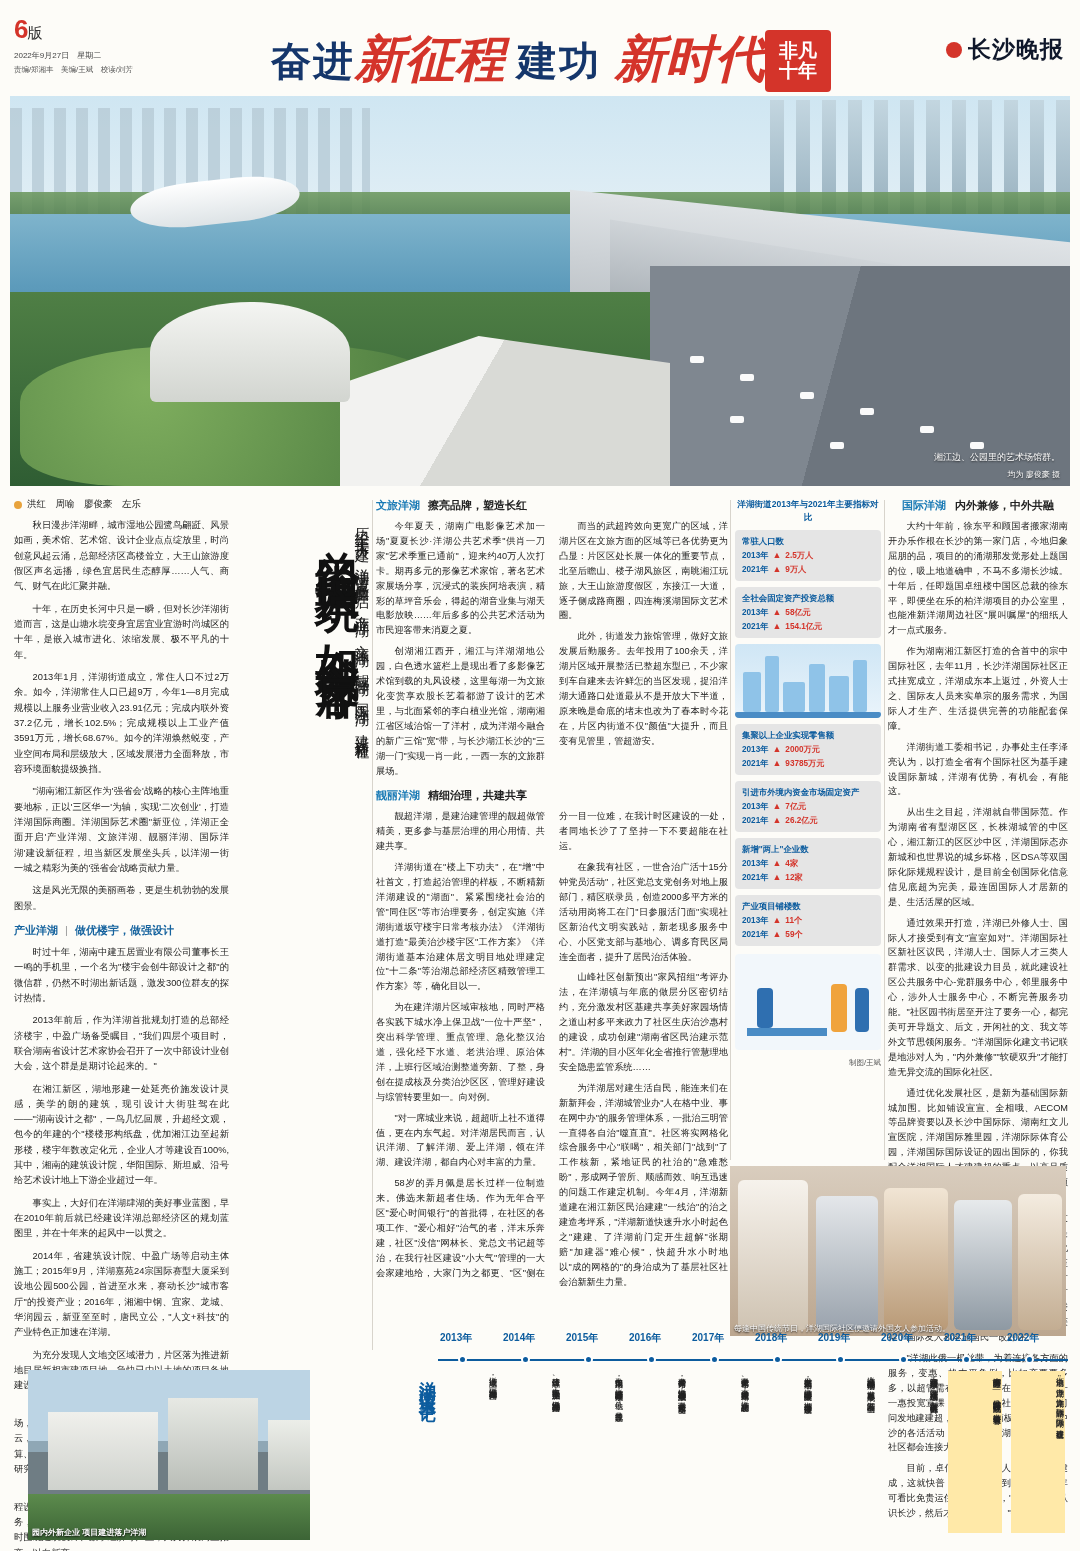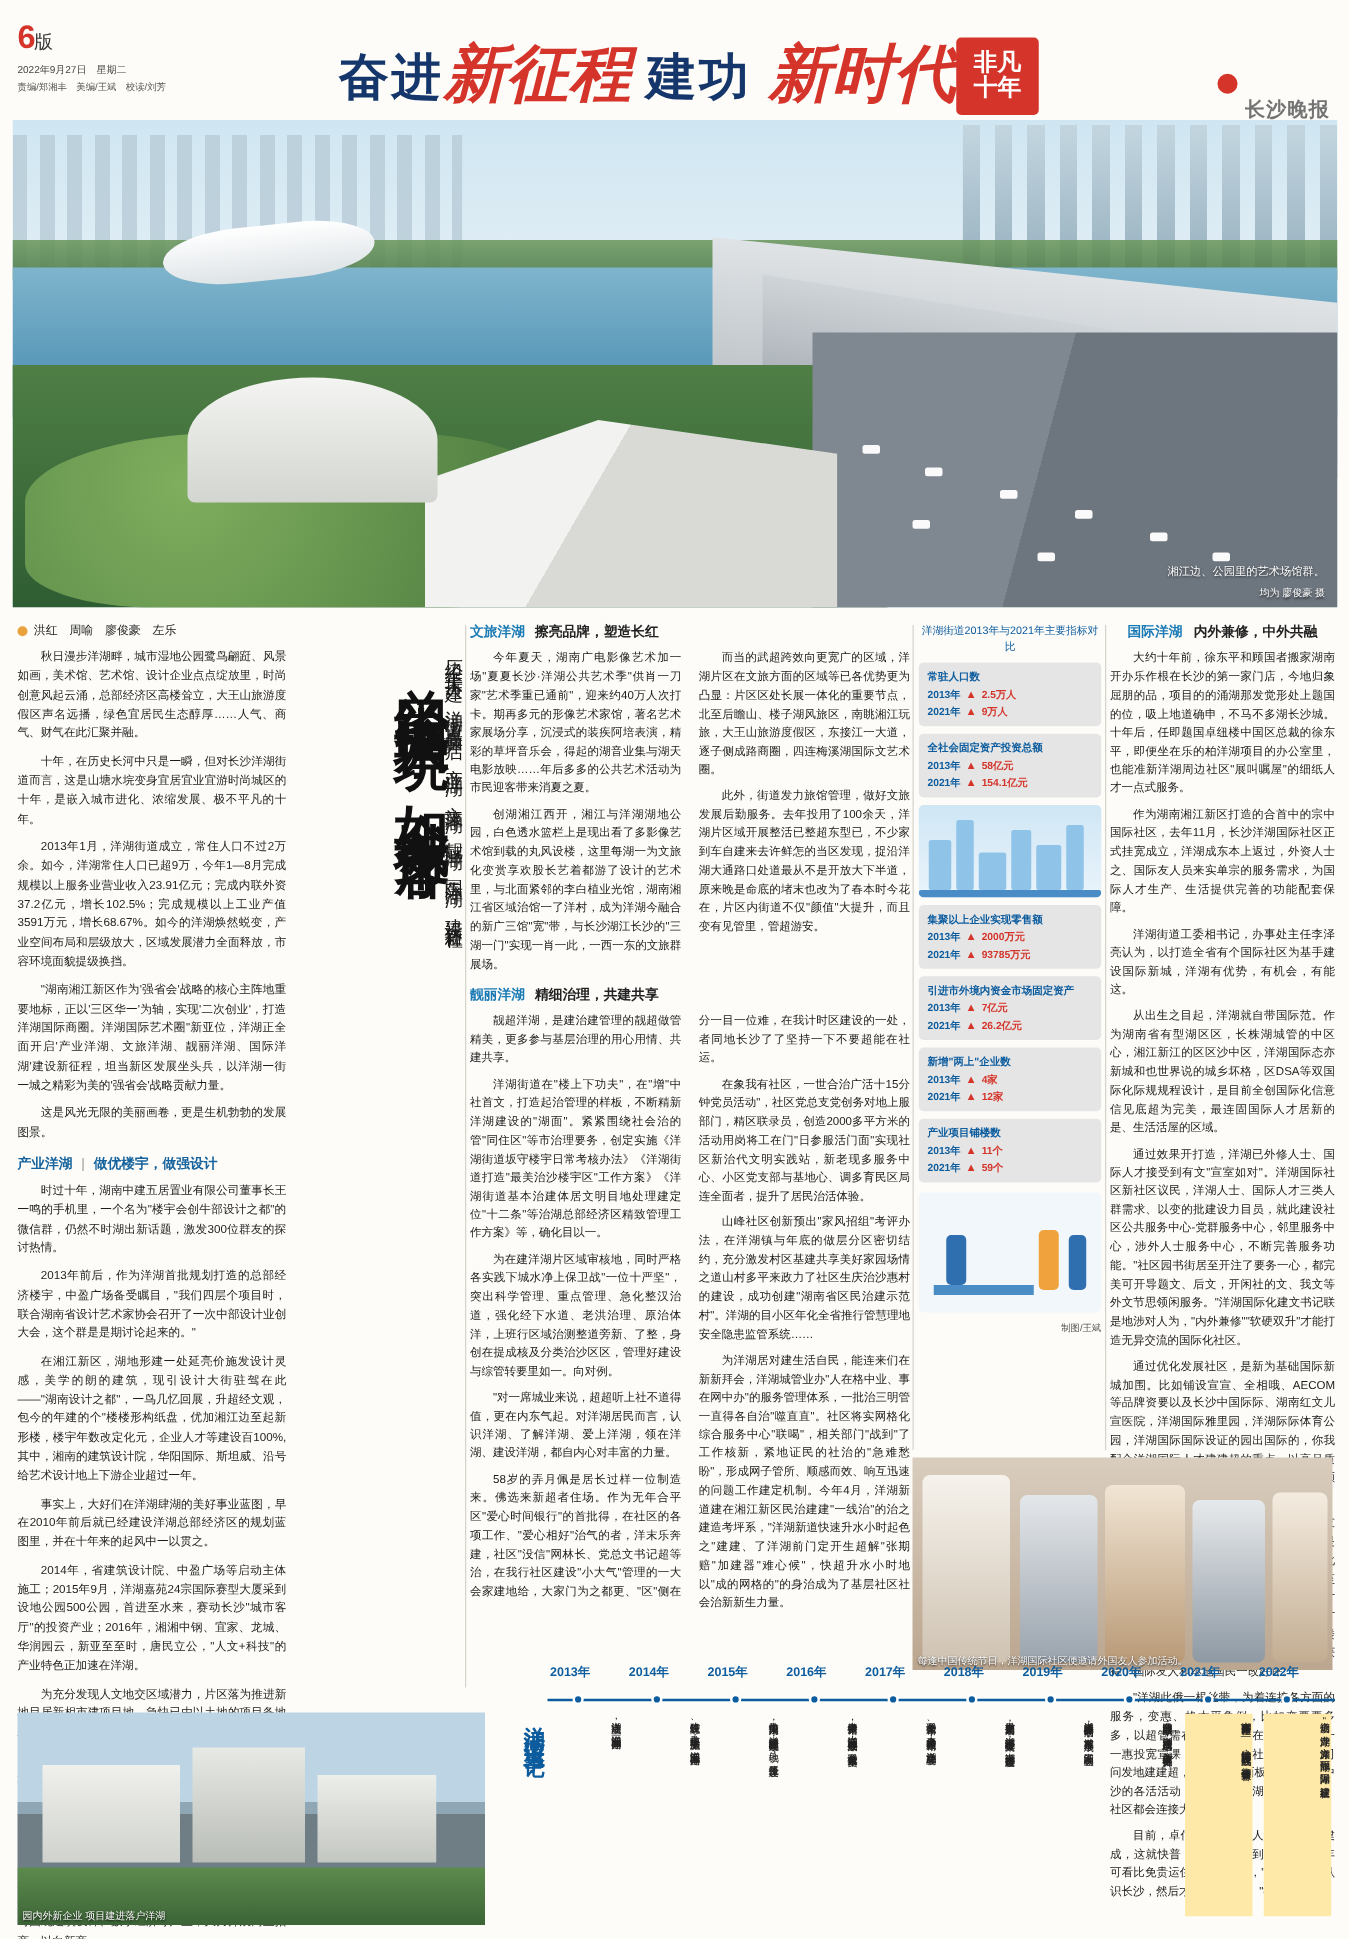--- a/index.html
+++ b/index.html
@@ -25,21 +25,21 @@
   .banner { position:absolute; left:255px; top:26px; width:620px; height:72px; }
   .banner .b1 { position:absolute; left:16px; top:8px; font-size:40px; font-weight:bold; color:#15366b; letter-spacing:2px; }
   .banner .b2 { position:absolute; left:100px; top:0px; font-size:50px; font-weight:bold; color:#d4342a; font-family:"Liberation Serif", serif; font-style:italic; }
   .banner .b3 { position:absolute; left:262px; top:8px; font-size:40px; font-weight:bold; color:#15366b; letter-spacing:2px; }
   .banner .b4 { position:absolute; left:360px; top:0px; font-size:50px; font-weight:bold; color:#d4342a; font-family:"Liberation Serif", serif; font-style:italic; }
   .stamp { position:absolute; left:510px; top:4px; width:66px; height:62px; background:#d4342a; color:#fff; border-radius:4px;
            display:flex; flex-direction:column; align-items:center; justify-content:center; font-weight:bold; font-size:19px; line-height:1.05; }
 
   .logo { position:absolute; right:16px; top:34px; display:flex; align-items:center; gap:6px; }
   .logo .dot { width:16px; height:16px; border-radius:50%; background:#d4342a; }
-  .logo .txt { font-size:16px; font-weight:bold; color:#737373; font-family:"Liberation Serif", serif; letter-spacing:1px;margin-top:44px; }
+  .logo .txt { font-size:23px; font-weight:bold; color:#0f172a; font-family:"Liberation Serif", serif; letter-spacing:1px; }
 
   
   .hero { position:absolute; left:10px; top:96px; width:1060px; height:390px; overflow:hidden; }
   .hero .sky { position:absolute; inset:0;
     background:linear-gradient(#cfe6f2 0%, #e7f1f6 40%, #dfeef3 60%, #cfe2ea 100%); }
   .hero .skyline-l { position:absolute; left:0; top:12px; width:360px; height:120px;
     background:
       linear-gradient(to top, #b9cdd8 0 100%) ;
     -webkit-mask:
       repeating-linear-gradient(to right, #000 0 12px, transparent 12px 22px);
@@ -79,22 +79,22 @@
   .col-left { position:absolute; left:14px; top:498px; width:215px; }
   .byline { display:flex; align-items:center; gap:5px; font-size:9.5px; color:#222; }
   .byline .bullet { width:8px; height:8px; border-radius:50%; background:#e8a33d; display:inline-block; }
   .lead { margin-top:7px; font-size:9.3px; line-height:1.65; text-align:justify; color:#1d1d1d; }
   .lead p { margin:0 0 7px 0; text-indent:2em; }
 
   .subhead { margin:9px 0 5px; font-size:11px; font-weight:bold; color:#16639e; }
   .subhead .tag { color:#16639e; }
   .subhead .sep { color:#999; font-weight:normal; margin:0 4px; }
 
-  .photo-left { position:absolute; left:14px; top:1370px; width:374px; height:170px;
-    background:linear-gradient(#bcd4e4 0 42%, #8fa7b5 42% 48%, #6f7d84 48% 100%); overflow:hidden; }
+  .photo-left { position:absolute; left:28px; top:1370px; width:282px; height:170px;
+    background:linear-gradient(#bcd4e4 0 42%, #8fa7b5 42% 48%, #6f7d84 48% 100%); overflow:hidden;font-weight:bold; }
   .photo-left .bld { position:absolute; left:20px; top:42px; width:110px; height:78px; background:linear-gradient(#f0f0ec,#cfd2cd); }
   .photo-left .bld2 { position:absolute; left:140px; top:28px; width:90px; height:92px; background:linear-gradient(#e7e9e4,#b9bdb7); }
   .photo-left .bld3 { position:absolute; left:240px; top:50px; width:95px; height:70px; background:linear-gradient(#eceee9,#c3c7c1); }
   .photo-left .grass { position:absolute; left:0; bottom:0; width:100%; height:46px; background:linear-gradient(#5c8b4d,#3c6436); }
   .photo-left .cap { position:absolute; left:4px; bottom:2px; color:#fff; font-size:8px; text-shadow:0 1px 2px #000; }
 
   
   .vtitle { position:absolute; left:236px; top:516px; width:128px; height:840px;
     writing-mode:vertical-rl; text-orientation:upright;
     font-family:"Liberation Serif", serif; font-weight:bold; font-size:44px;
@@ -110,21 +110,21 @@
   .body2 { column-count:2; column-gap:14px; font-size:9.2px; line-height:1.62; text-align:justify; }
   .body2 p { margin:0 0 6px; text-indent:2em; }
 
   .photo-mid { position:absolute; left:730px; top:1166px; width:336px; height:170px;
     background:linear-gradient(#d9cdbe,#bba68f); overflow:hidden; }
   .photo-mid .p { position:absolute; border-radius:6px; }
   .photo-mid .cap { position:absolute; left:4px; bottom:2px; right:4px; color:#fff; font-size:8px; text-shadow:0 1px 2px #000; }
 
   
   .col-info { position:absolute; left:735px; top:498px; width:146px; }
-  .info-title { font-size:8.6px; font-weight:normal; color:#0c5c9e; line-height:1.5; text-align:center; }
+  .info-title { font-size:8.6px; font-weight:bold; color:#0c5c9e; line-height:1.5; text-align:center; }
   .info-box { background:#e5e5e5; border-radius:4px; padding:6px 7px; margin-top:6px; }
   .info-box .lbl { font-size:8.4px; font-weight:bold; color:#0c5c9e; }
   .info-row { display:flex; align-items:center; gap:4px; font-size:8.2px; margin-top:3px; color:#333; }
   .info-row .yr { color:#0c5c9e; font-weight:bold; }
   .info-row .val { color:#d4342a; font-weight:bold; }
   .arrow-up { color:#d4342a; font-size:9px; }
   .illus { height:74px; margin:6px 0; background:linear-gradient(#cfe6f5,#eaf4fb); border-radius:4px; position:relative; overflow:hidden; }
   .illus i { position:absolute; background:#8fc3e8; border-radius:2px; display:block; }
   .illus2 { height:96px; margin:8px 0; background:#f2f7fb; border-radius:4px; position:relative; overflow:hidden; }
   .illus2 .person { position:absolute; background:#2f6fb0; border-radius:4px; }

